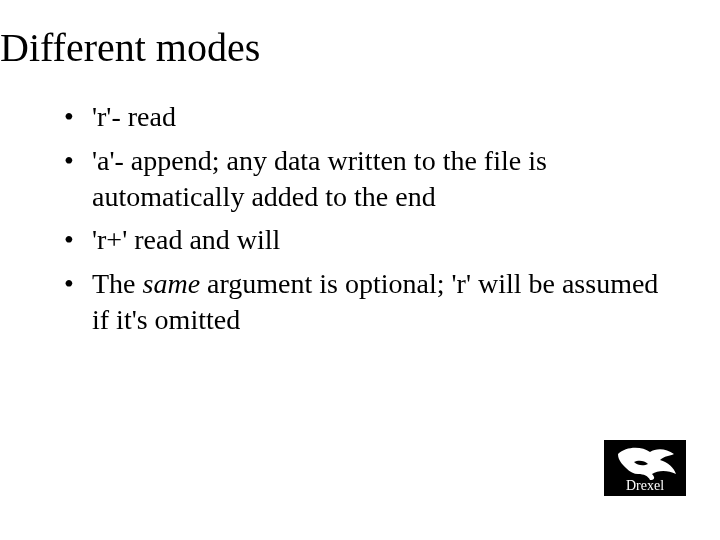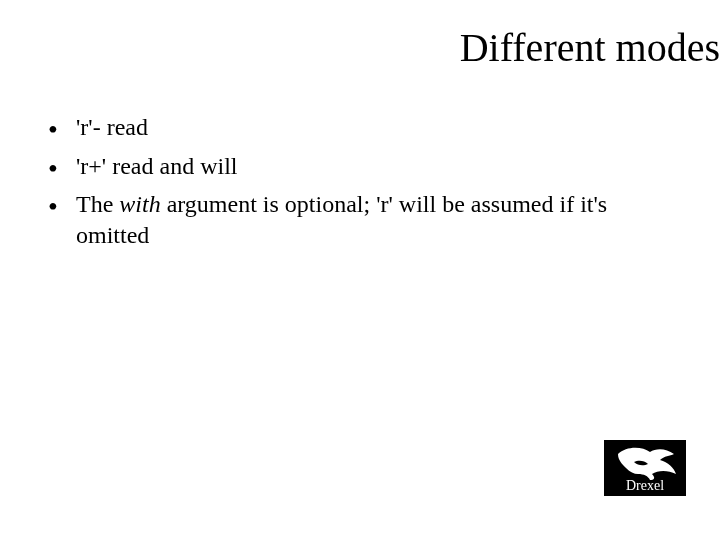--- a/index.html
+++ b/index.html
@@ -12,31 +12,31 @@
     color: #000000;
     overflow: hidden;
   }
   .slide {
     position: relative;
     width: 720px;
     height: 540px;
     box-sizing: border-box;
   }
   .title {
-    text-align: right;
+    text-align: left;
     font-size: 40px;
     margin-top: 24px;
-    margin-bottom: 41px;
+    margin-bottom: 28px;
     font-weight: normal;
   }
   ul.bullets {
     list-style: none;
-    margin: 0;
+    margin: 16px;
     padding: 0 40px 0 48px;
-    font-size: 24px;
+    font-size: 28px;
     line-height: 1.28;
   }
   ul.bullets > li {
     position: relative;
     padding-left: 28px;
     margin-bottom: 8px;
   }
   ul.bullets > li::before {
     content: "•";
     position: absolute;
@@ -73,24 +73,27 @@
 
 <div class="slide">
 
   <h1 class="title">Different modes</h1>
 
   <ul class="bullets">
     <li>
       <span>'r'- read</span><em class="italic"></em><span></span>
     </li>
     <li>
+      <span>'a'- append; any data written to the file is automatically added to the end</span><em class="italic"></em><span></span>
+    </li>
+    <li>
       <span>'r+' read and will</span><em class="italic"></em><span></span>
     </li>
     <li>
-      <span>The </span><em class="italic">with</em><span> argument is optional; 'r' will be assumed if it's omitted</span>
+      <span>The </span><em class="italic">same</em><span> argument is optional; 'r' will be assumed if it's omitted</span>
     </li>
   </ul>
 
   <div class="logo">
     <svg viewBox="0 0 82 56">
       <rect x="0" y="0" width="82" height="56" fill="#000000"></rect>
 
       <path d="M14 14 C22 6, 38 6, 46 12 C52 8, 62 8, 70 14 C66 16, 60 16, 56 20 C64 22, 70 28, 72 34 C64 30, 54 30, 48 34 C52 38, 50 40, 46 40 C44 36, 40 34, 34 34 C30 34, 26 32, 22 28 C18 24, 14 20, 14 14 Z" fill="#ffffff"></path>
       <path d="M30 22 C34 20, 40 20, 44 24 C40 26, 34 26, 30 22 Z" fill="#000000"></path>
       <text x="41" y="50" text-anchor="middle" class="logo-text">Drexel</text>

